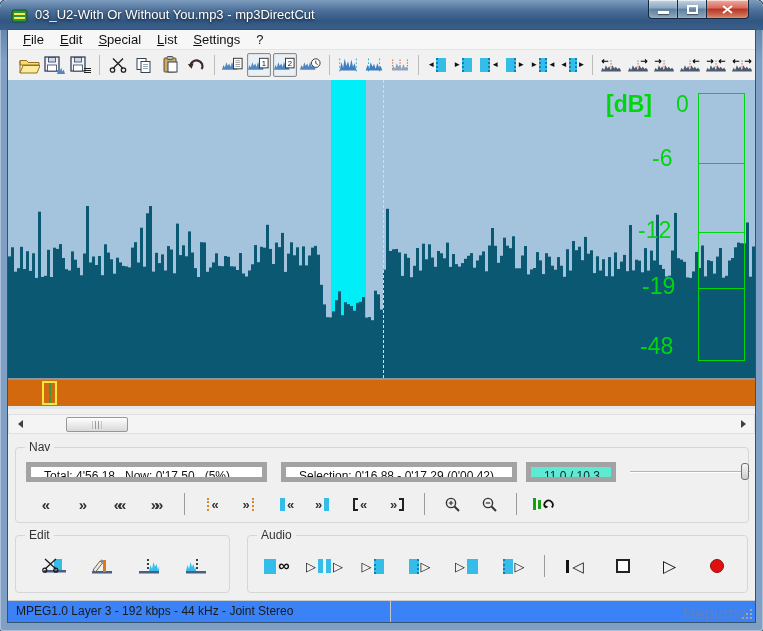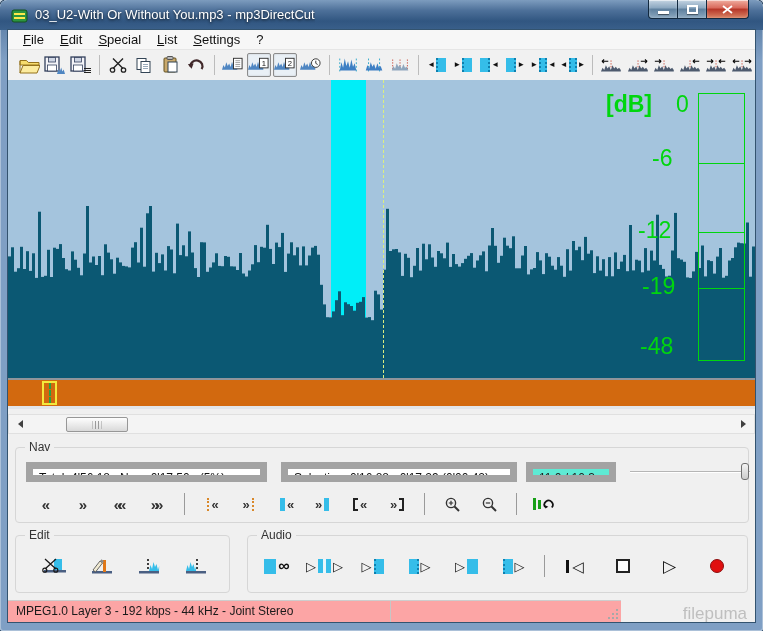--- a/index.html
+++ b/index.html
@@ -44,39 +44,39 @@
 .harrow.hl{left:3px}.harrow.hr{right:3px}
 .tri-l{width:0;height:0;border:4px solid transparent;border-right:5px solid #404040;margin-right:2px}
 .tri-r{width:0;height:0;border:4px solid transparent;border-left:5px solid #404040;margin-left:2px}
 .hthumb{position:absolute;left:57px;top:2px;width:62px;height:15px;background:linear-gradient(180deg,#fefefe,#d9d9d9);
  border:1px solid #979797;border-radius:2px}
 .hgrip{position:absolute;left:50%;top:3px;transform:translateX(-50%);width:9px;height:8px;
  background:repeating-linear-gradient(90deg,#9a9a9a 0 1px,transparent 1px 3px)}
 .group{position:absolute;border:1px solid #d6d6d6;border-radius:4px}
 .glabel{position:absolute;top:-8px;left:9px;background:#f0f0f0;padding:0 4px;font-size:12px;color:#333}
 .navgroup{left:7px;top:417px;width:734px;height:76px}
-.field{position:absolute;height:20px;background:#fff;border:7px solid #a3a3a3;font-size:12px;color:#111;
- line-height:18px;padding-left:6px;white-space:pre;overflow:hidden}
+.field{position:absolute;height:20px;background:#fff;border:5px solid #a3a3a3;font-size:12px;color:#111;
+ line-height:18px;padding-left:13px;white-space:pre;overflow:hidden}
 .f1{left:10px;top:14px;width:241px}
 .f2{left:265px;top:14px;width:236px}
 .f3{left:510px;top:14px;width:90px;background:#5eead4;color:#222}
 .slider{position:absolute;left:612px;top:14px;width:124px;height:20px}
 .strack{position:absolute;left:2px;right:2px;top:9px;height:2px;background:#b5b5b5;border-bottom:1px solid #fff}
 .sthumb{position:absolute;right:3px;top:1px;width:8px;height:17px;background:linear-gradient(180deg,#f4f4f4,#cccccc);
  border:1px solid #707070;border-radius:3px}
 .navbtns{position:absolute;left:18px;top:44px;display:flex;align-items:center;gap:13px}
 .nbtn{display:inline-flex;align-items:center;justify-content:center;min-width:24px;height:24px}
 .nsep{width:1px;height:22px;background:#9a9a9a;margin:0 2px}
 .editgroup{left:7px;top:505px;width:215px;height:58px}
 .audiogroup{left:239px;top:505px;width:501px;height:58px}
 .btnrow{position:absolute;left:22px;top:16px;display:flex;align-items:center;gap:13px}
 .audiogroup .btnrow{left:10px;gap:10px}
 .ebtn{min-width:34px;height:28px;display:inline-flex;align-items:center;justify-content:center}
 .abtn{min-width:37px;height:28px;display:inline-flex;align-items:center;justify-content:center}
-.statusbar{position:absolute;left:0;top:570px;width:613px;height:22px;background:#fca5a5;border-top:1px solid #cdcdcd;
+.statusbar{position:absolute;left:0;top:570px;width:747px;height:22px;background:#3b82f6;border-top:1px solid #cdcdcd;
  display:flex;font-size:12px;color:#1a1a1a}
 .spane{line-height:20px;padding-left:8px;border-right:1px solid #c6c6c6;white-space:pre;overflow:hidden}
 .sp1{width:383px}.sp2{width:230px}.sp3{flex:1;border-right:none}
 .grip{position:absolute;right:3px;bottom:3px;width:2px;height:2px;background:#a7a7a7;
  box-shadow:-4px 0 0 #a7a7a7,0 -4px 0 #a7a7a7,-8px 0 0 #a7a7a7,-4px -4px 0 #a7a7a7,0 -8px 0 #a7a7a7}
 .watermark{position:absolute;right:16px;bottom:7px;font-size:17px;color:rgba(130,130,130,.45);z-index:9;pointer-events:none}
 .chev{font-size:15px;font-weight:bold;color:#333;line-height:1}
 .chev.dbl{letter-spacing:-4px;padding-right:4px}
 .chev.sm{font-size:13px}
 .dotv{display:inline-block;width:0;height:13px;border-left:2px dotted #d9882a;margin:0 2px}

